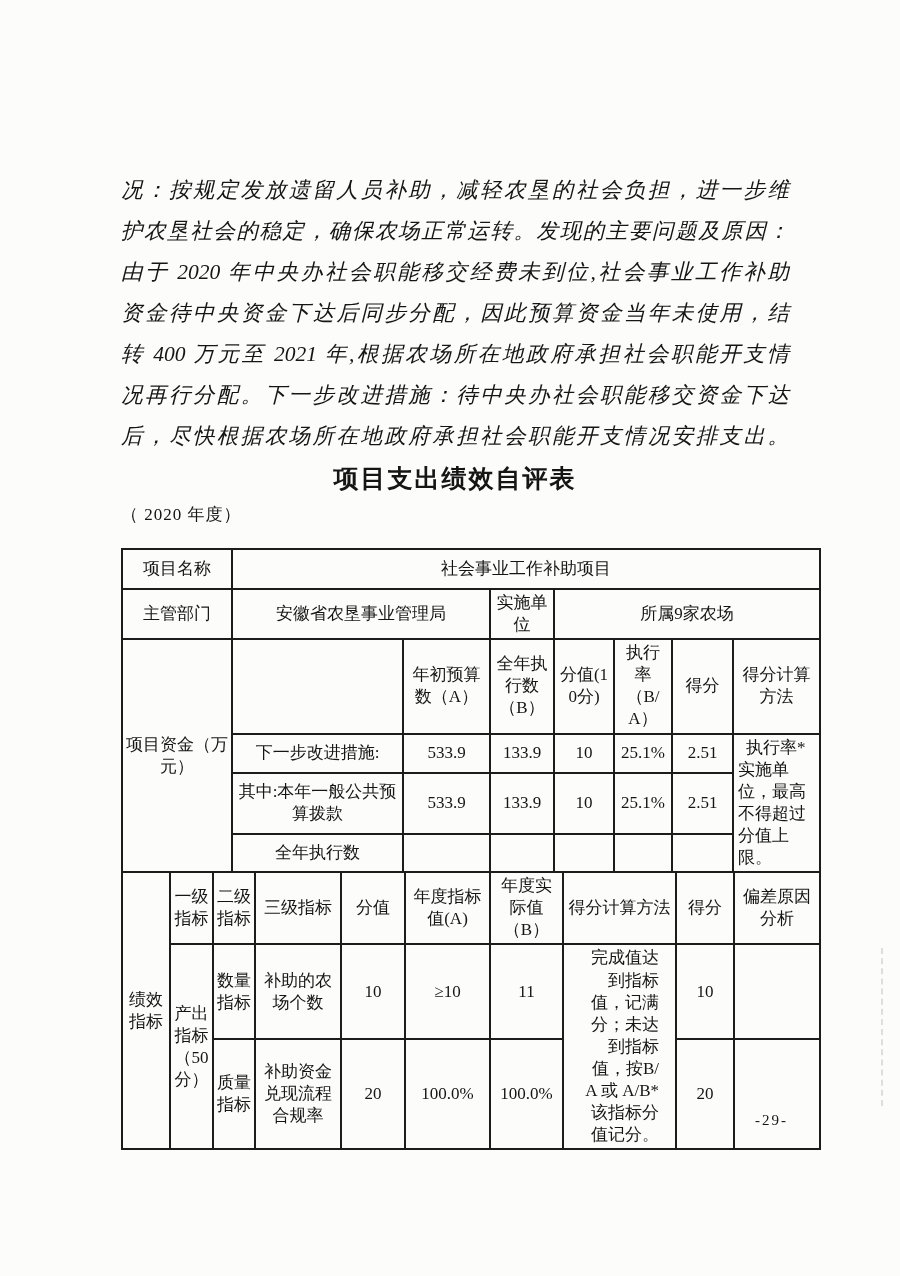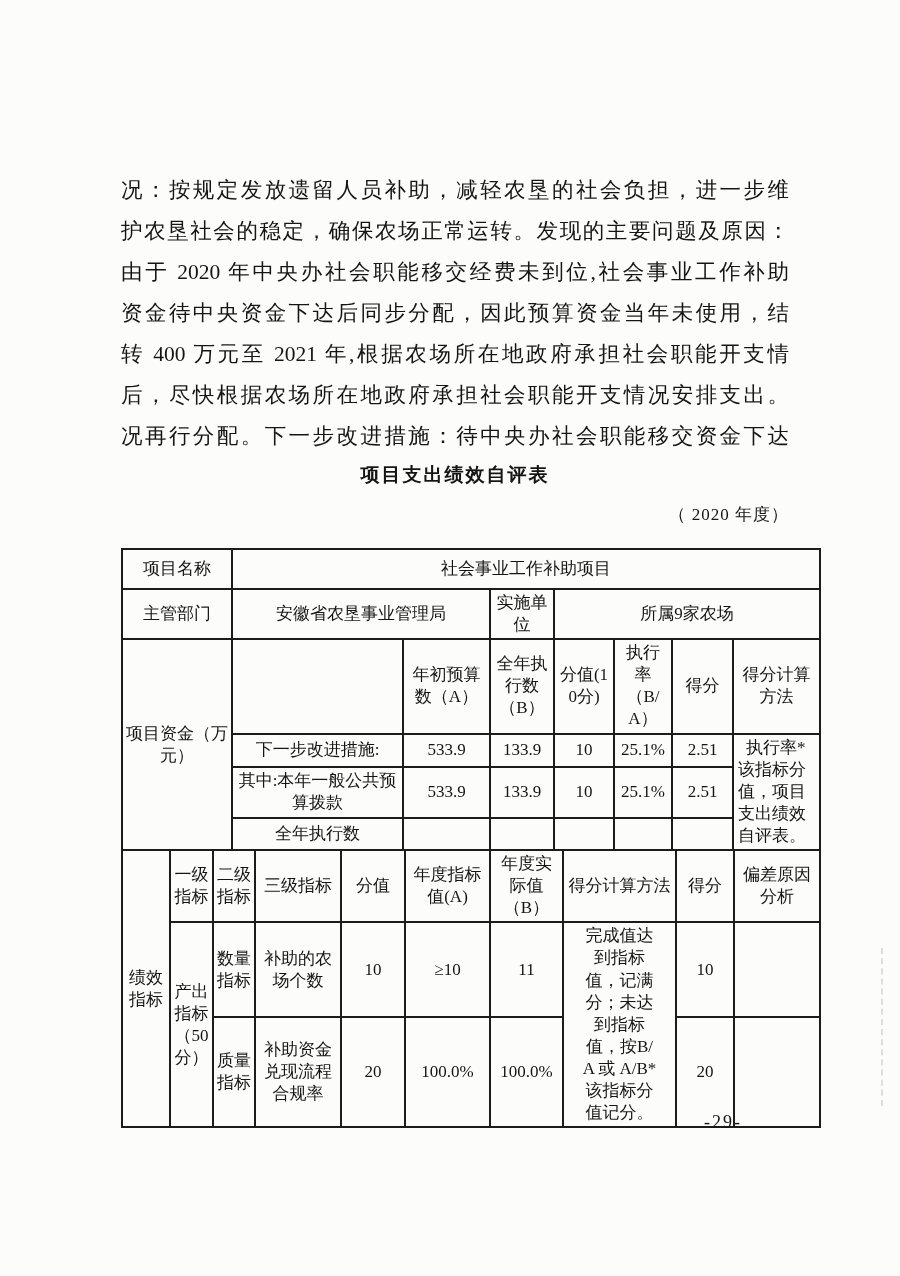--- a/index.html
+++ b/index.html
@@ -6,63 +6,63 @@
   body{
     width:900px;height:1276px;position:relative;
     background:#fcfcfb;color:#151515;
     font-family:"Liberation Serif",serif;
     overflow:hidden;
   }
   
   .para{position:absolute;left:121px;top:170px;width:668px;}
   .pline{
     font-size:21.5px;line-height:41px;white-space:normal;
-    text-align:justify;text-align-last:justify;
+    text-align:justify;text-align-last:justify;font-style:italic;
   }
   
   .doc-title{
     position:absolute;left:121px;top:462px;width:668px;text-align:center;
     font-family:"Liberation Sans",sans-serif;font-weight:bold;
-    font-size:19px;letter-spacing:2px;
+    font-size:25px;letter-spacing:2px;
   }
   .doc-subtitle{
-    position:absolute;left:121px;top:503px;width:668px;text-align:right;
+    position:absolute;left:121px;top:503px;width:668px;text-align:left;
     font-size:17px;letter-spacing:1px;
   }
   
   .sheet{position:absolute;left:121px;top:548px;width:700px;}
   table.tbl{border-collapse:collapse;table-layout:fixed;width:698px;}
   table.tbl + table.tbl{margin-top:-2px;}
   td{
     border:2px solid #1c1c1c;
     text-align:center;vertical-align:middle;
     font-size:17px;line-height:1.3;padding:2px 3px;
     overflow:hidden;word-break:break-all;
   }
   td.method-note{ text-align:left;text-indent:8px;padding:2px 4px;}
-  td.method-note2{text-align:center;padding:2px 16px;}
+  td.method-note2{text-align:right;padding:2px 16px;}
   
-  .pageno{position:absolute;left:704px;top:1112px;font-size:18px;letter-spacing:2px;}
+  .pageno{position:absolute;left:755px;top:1112px;font-size:15px;letter-spacing:2px;}
   
   .scan-mark{
     position:absolute;left:881px;top:948px;height:158px;width:0;
     border-left:2px dashed #c6c6c2;opacity:.55;
   }
 </style>
 </head>
 <body>
 
 <div class="para">
   <div class="pline">况：按规定发放遗留人员补助，减轻农垦的社会负担，进一步维</div>
   <div class="pline">护农垦社会的稳定，确保农场正常运转。发现的主要问题及原因：</div>
   <div class="pline">由于 2020 年中央办社会职能移交经费未到位,社会事业工作补助</div>
   <div class="pline">资金待中央资金下达后同步分配，因此预算资金当年未使用，结</div>
   <div class="pline">转 400 万元至 2021 年,根据农场所在地政府承担社会职能开支情</div>
+  <div class="pline">况再行分配。下一步改进措施：待中央办社会职能移交资金下达</div>
   <div class="pline">后，尽快根据农场所在地政府承担社会职能开支情况安排支出。</div>
-  <div class="pline">况再行分配。下一步改进措施：待中央办社会职能移交资金下达</div>
 </div>
 
 <div class="doc-title">项目支出绩效自评表</div>
 <div class="doc-subtitle">（ 2020 年度）</div>
 
 <div class="sheet">
 
   <table class="tbl">
     <colgroup>
         <col style="width:110px">
@@ -106,21 +106,21 @@
       <td>得分</td>
       <td>得分计算方法</td>
     </tr>
     <tr style="height:33px">
       <td>下一步改进措施:</td>
       <td>533.9</td>
       <td>133.9</td>
       <td>10</td>
       <td>25.1%</td>
       <td>2.51</td>
-      <td rowspan="3" class="method-note">执行率*该指标分值，项目支出绩效自评表。</td>
+      <td rowspan="3" class="method-note">执行率*实施单位，最高不得超过分值上限。</td>
     </tr>
     <tr style="height:51px">
       <td>其中:本年一般公共预算拨款</td>
       <td>533.9</td>
       <td>133.9</td>
       <td>10</td>
       <td>25.1%</td>
       <td>2.51</td>
     </tr>
     <tr style="height:32px">

